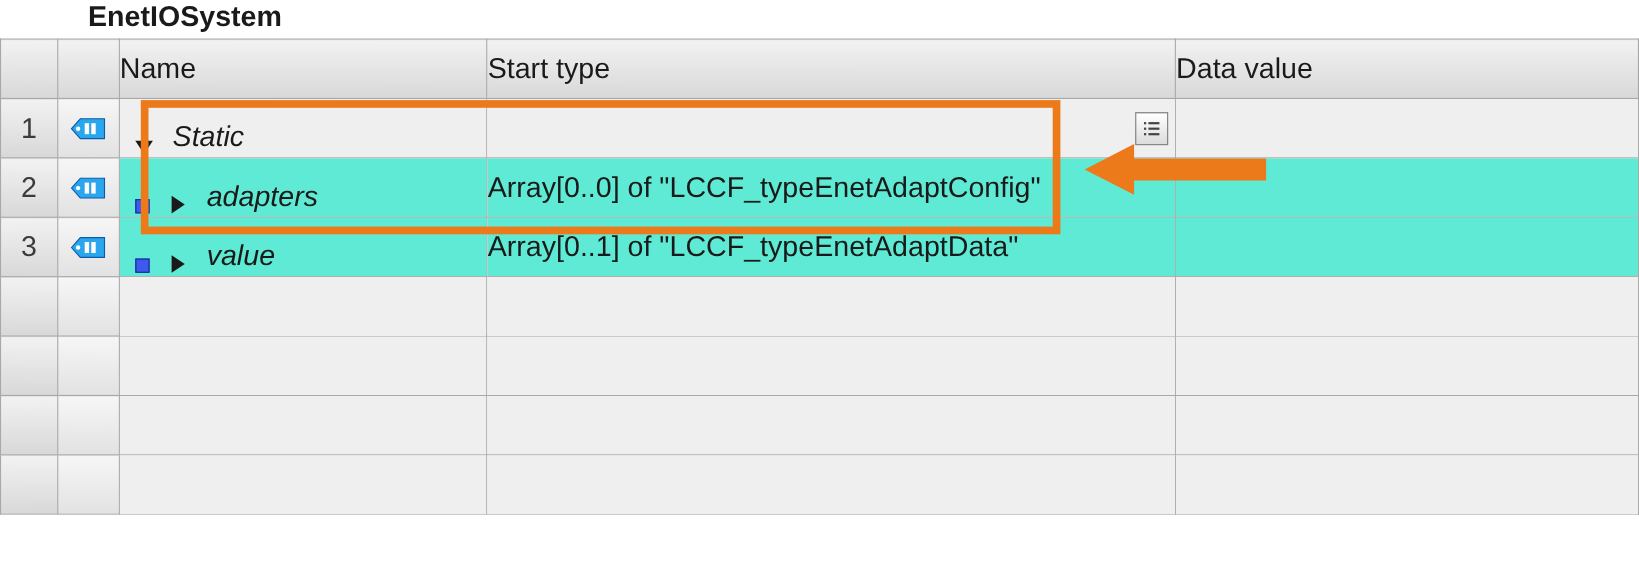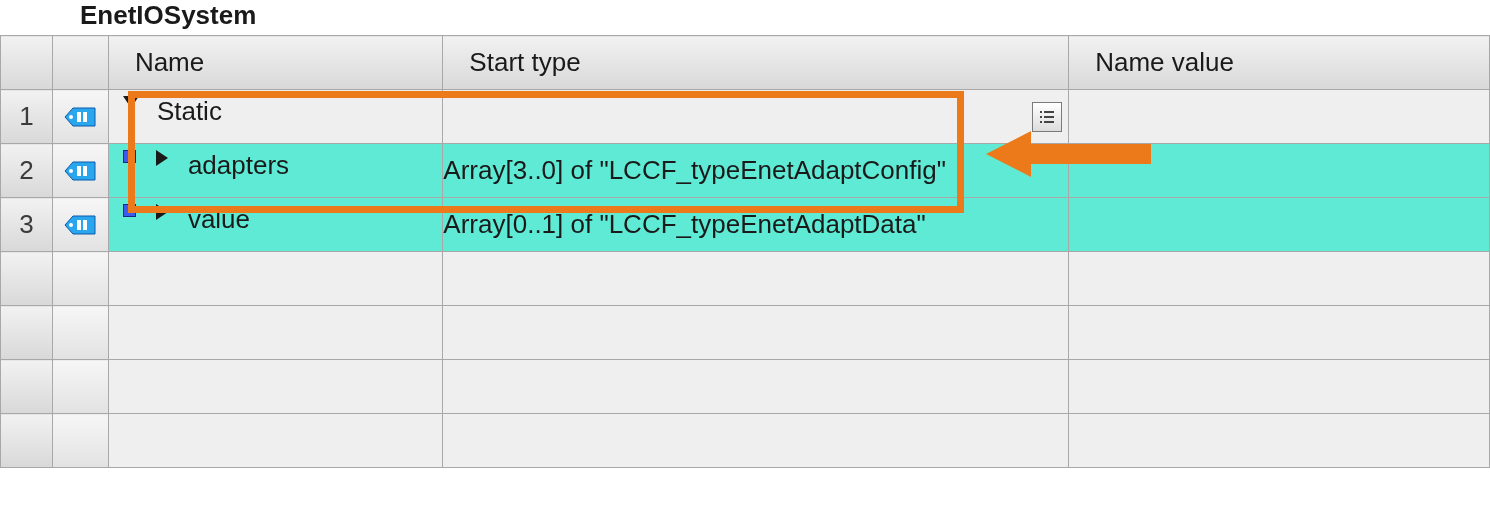--- a/index.html
+++ b/index.html
@@ -23,21 +23,21 @@
   .grid td, .grid th {
     border: 1px solid #a8a8a8;
     height: 54px;
     vertical-align: middle;
     padding: 0;
   }
   .grid th {
     font-weight: 400;
     text-align: left;
     background: linear-gradient(#f2f2f2, #d8d8d8);
-    padding-left: 26px;
+    padding-left: 0;
   }
   .col-rownum  { width: 48px; }
   .col-tagicon { width: 52px; }
   .col-name    { width: 310px; }
   .col-type    { width: 580px; }
   .col-start   { width: 390px; }
 
   .rownum {
     background: linear-gradient(#f2f2f2, #d8d8d8);
     text-align: center;
@@ -51,22 +51,23 @@
     background: #efefef;
     padding-left: 8px;
     position: relative;
   }
   .datacell.light {
     background: #5eead4;
   }
 
   .name-inner {
     display: inline-flex;
-    align-items: flex-start;
+    align-items: flex-end;
     height: 100%;
+    font-style: italic;
   }
   .indent-1 { padding-left: 14px; }
   .indent-2 { padding-left: 14px; }
 
   
   .tag-icon-svg { display:block; margin:auto; }
 
   .tri-down {
     display:inline-block; width:0; height:0;
     border-left:8px solid transparent;
@@ -132,21 +133,21 @@
     <col class="col-name">
     <col class="col-type">
     <col class="col-start">
   </colgroup>
   <thead>
     <tr>
       <th></th>
       <th></th>
       <th>Name</th>
       <th>Start type</th>
-      <th>Name value</th>
+      <th>Data value</th>
     </tr>
   </thead>
   <tbody id="tbody">
         <tr>
           <td class="rownum">1</td>
           <td class="tagcol">
             <svg class="tag-icon-svg" width="34" height="22">
               <polygon points="2,11 10,2 32,2 32,20 10,20" fill="#2aa6ef" stroke="#0c5ba8" stroke-width="1"></polygon>
               <rect x="14" y="6" width="4" height="10" fill="#ffffff"></rect>
               <rect x="20" y="6" width="4" height="10" fill="#ffffff"></rect>
@@ -177,21 +178,21 @@
               <rect x="14" y="6" width="4" height="10" fill="#ffffff"></rect>
               <rect x="20" y="6" width="4" height="10" fill="#ffffff"></rect>
               <circle cx="8" cy="11" r="2" fill="#ffffff"></circle>
             </svg>
           </td>
           <td class="datacell light"><span class="name-inner indent-2">
               <span class="square-bullet"></span>
               <span class="tri-right"></span>
               <span>adapters</span>
             </span></td>
-          <td class="datacell light"><span>Array[3..0] of "LCCF_typeEnetAdaptConfig"</span></td>
+          <td class="datacell light"><span>Array[0..0] of "LCCF_typeEnetAdaptConfig"</span></td>
           <td class="datacell light"><span></span></td>
         </tr>
         <tr>
           <td class="rownum">3</td>
           <td class="tagcol">
             <svg class="tag-icon-svg" width="34" height="22">
               <polygon points="2,11 10,2 32,2 32,20 10,20" fill="#2aa6ef" stroke="#0c5ba8" stroke-width="1"></polygon>
               <rect x="14" y="6" width="4" height="10" fill="#ffffff"></rect>
               <rect x="20" y="6" width="4" height="10" fill="#ffffff"></rect>
               <circle cx="8" cy="11" r="2" fill="#ffffff"></circle>

